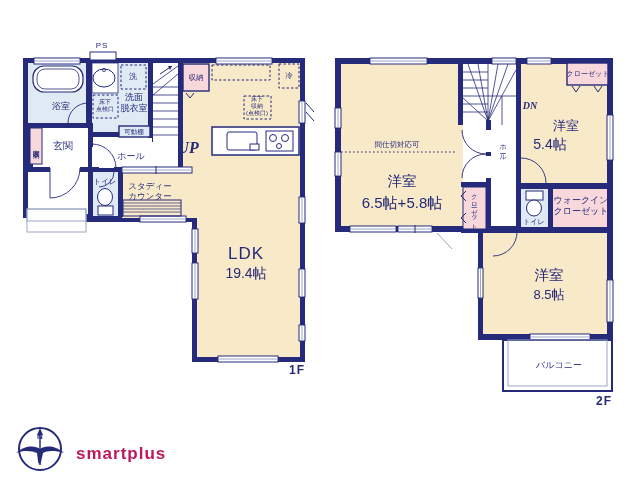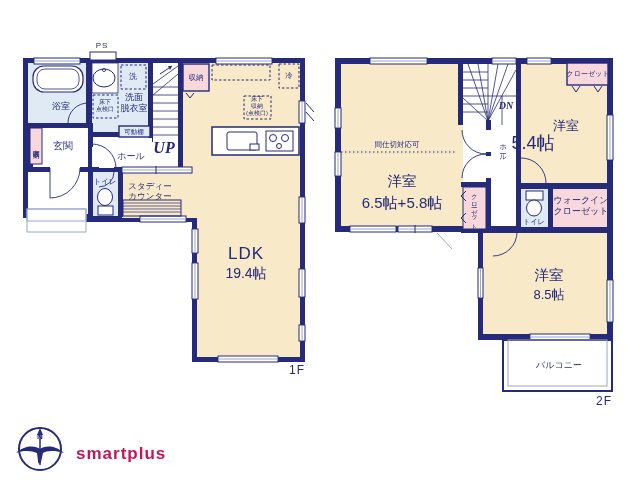--- a/index.html
+++ b/index.html
@@ -4,22 +4,22 @@
 <style>
   html,body{margin:0;padding:0;background:#ffffff;}
   #stage{position:relative;width:640px;height:480px;background:#ffffff;overflow:hidden;
          font-family:"Liberation Sans","DejaVu Sans",sans-serif;border-radius:6px;}
   #plan-svg{position:absolute;left:0;top:0;}
   .lbl{position:absolute;transform:translate(-50%,-50%);color:#252a7a;white-space:nowrap;
        text-align:center;line-height:1.18;z-index:5;}
   .lbl-v{position:absolute;transform:translate(-50%,-50%);color:#252a7a;z-index:5;
        writing-mode:vertical-rl;text-orientation:upright;letter-spacing:1px;line-height:1;}
   .ln{display:block;}
-  .stair-lbl{font-family:"Liberation Serif","DejaVu Serif",serif;font-style:italic;font-weight:bold;}
-  .floor-tag{font-weight:normal;letter-spacing:1px;text-align:center;}
+  .stair-lbl{font-family:"Liberation Serif","DejaVu Serif",serif;font-style:italic;font-weight:bold;margin-left:24px;}
+  .floor-tag{font-weight:bold;letter-spacing:1px;text-align:center;}
   .brand{position:absolute;color:#be185d;font-weight:bold;letter-spacing:1px;z-index:5;}
 </style>
 </head>
 <body>
 
 <div id="stage">
 
 <svg id="plan-svg" width="640" height="480" viewBox="0 0 640 480">
 
   <g>
@@ -281,21 +281,21 @@
 <div class="lbl" style="left:246px;top:254px;font-size:17px;letter-spacing:1px">LDK</div>
 <div class="lbl" style="left:246px;top:273px;font-size:14px">19.4帖</div>
 <div class="lbl floor-tag" style="left:297px;top:370px;font-size:12px">1F</div>
 
 <div class="lbl" style="left:397px;top:145px;font-size:7.5px">間仕切対応可</div>
 <div class="lbl stair-lbl" style="left:506px;top:106px;font-size:10px">DN</div>
 <div class="lbl-v" style="left:503px;top:149px;font-size:7px">ホール</div>
 <div class="lbl" style="left:402px;top:182px;font-size:14.5px">洋室</div>
 <div class="lbl" style="left:402px;top:203px;font-size:15px">6.5帖+5.8帖</div>
 <div class="lbl" style="left:566px;top:126px;font-size:13px">洋室</div>
-<div class="lbl" style="left:533px;top:144px;font-size:18px">5.4帖</div>
+<div class="lbl" style="left:550px;top:144px;font-size:14px">5.4帖</div>
 <div class="lbl" style="left:588px;top:74px;font-size:7px">クローゼット</div>
 <div class="lbl-v" style="left:474px;top:208px;font-size:6.5px;letter-spacing:0">クローゼット</div>
 <div class="lbl" style="left:534px;top:222px;font-size:7px">トイレ</div>
 <div class="lbl" style="left:581px;top:206px;font-size:9px">
   <span class="ln">ウォークイン</span>
   <span class="ln">クローゼット</span>
 </div>
 <div class="lbl" style="left:549px;top:276px;font-size:14.5px">洋室</div>
 <div class="lbl" style="left:549px;top:295px;font-size:13px">8.5帖</div>
 <div class="lbl" style="left:559px;top:365px;font-size:9px">バルコニー</div>

